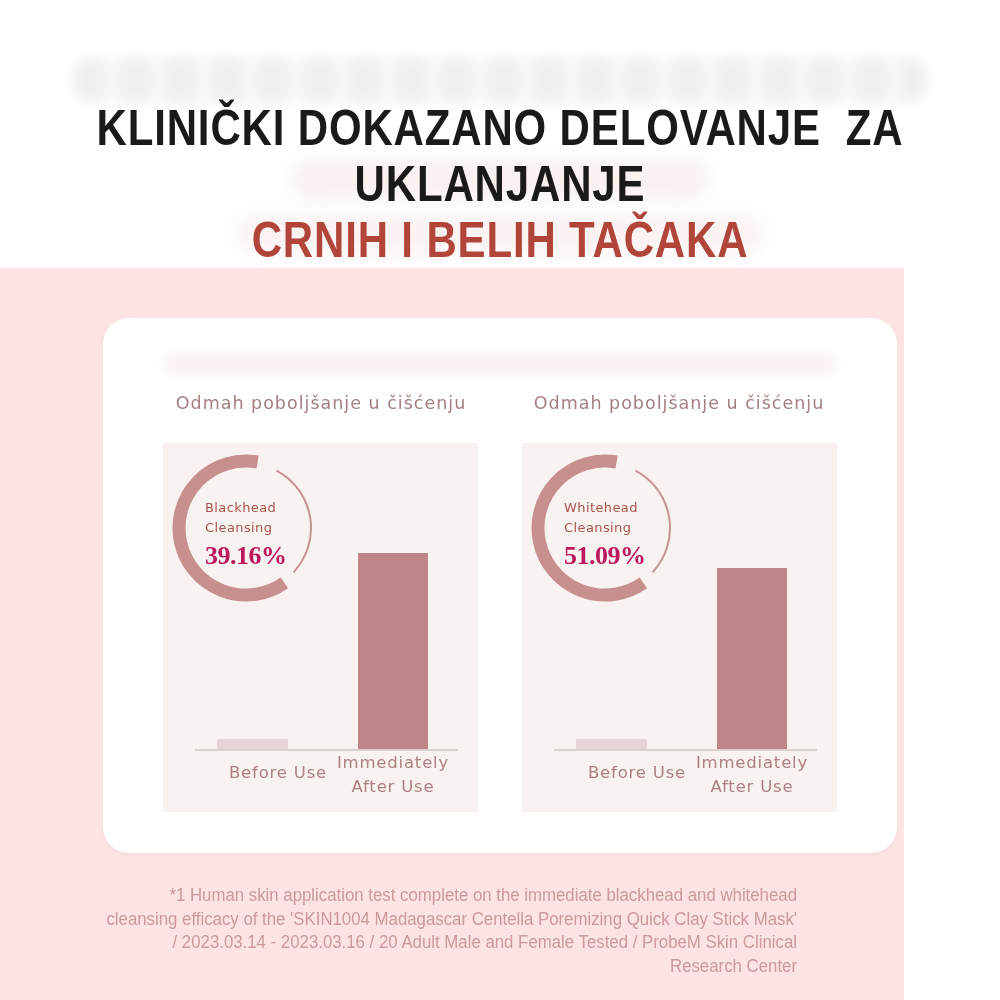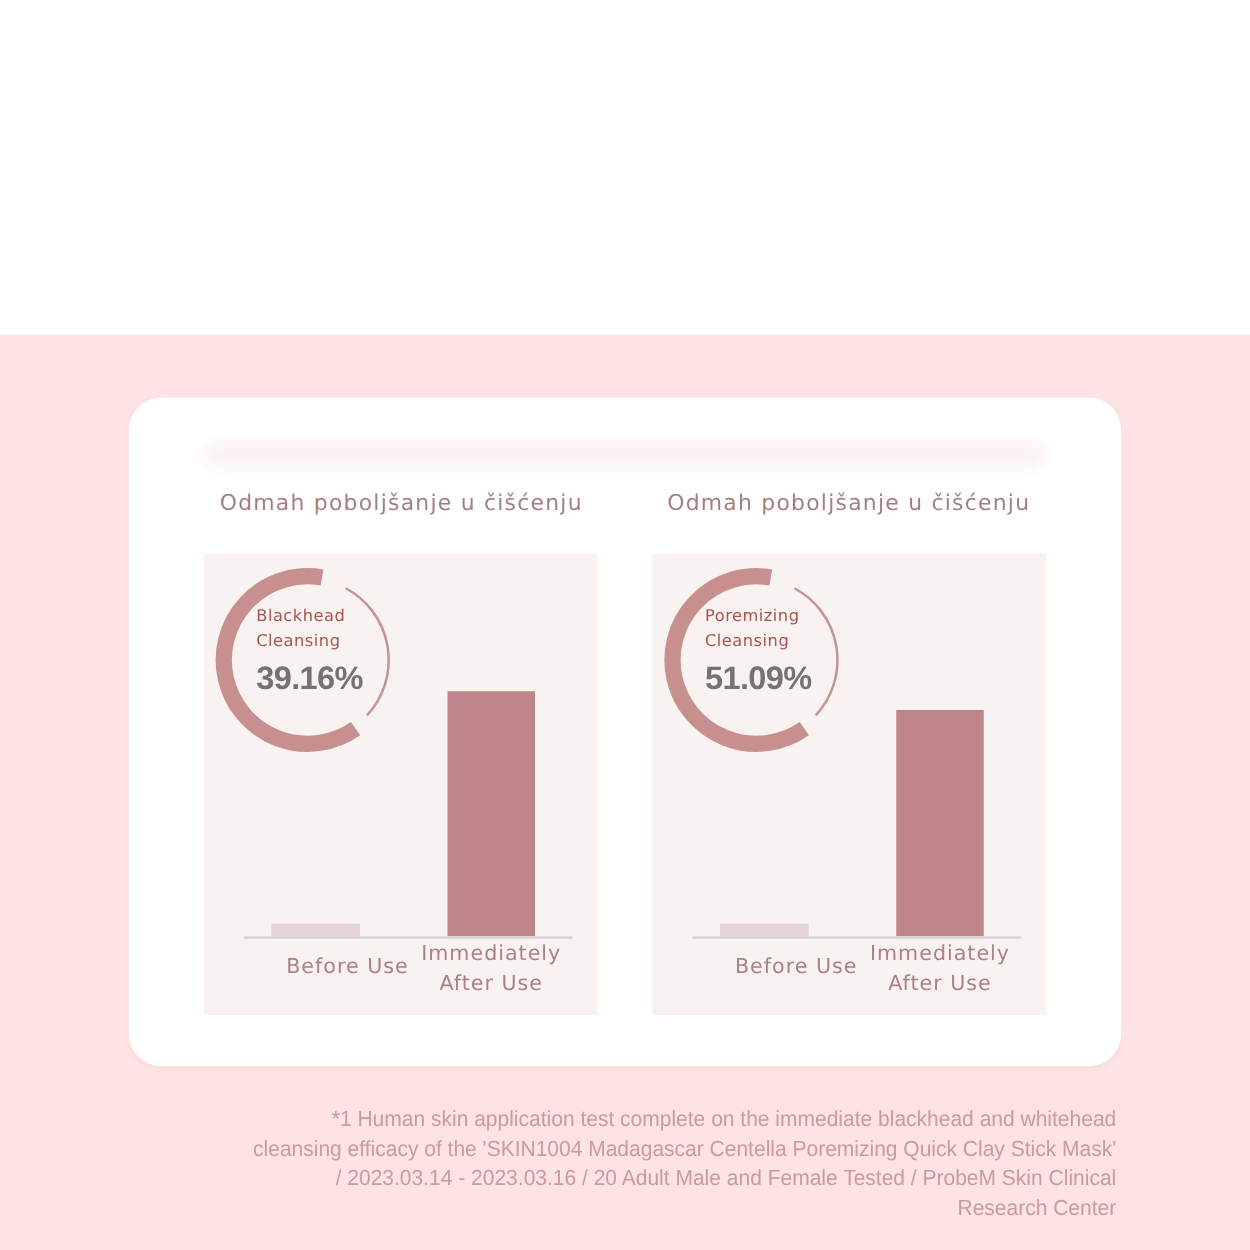--- a/index.html
+++ b/index.html
@@ -14,43 +14,43 @@
     background:repeating-linear-gradient(90deg,#e2e2e2 0 34px,#f6f6f6 34px 46px);}
   .ghost-mid{left:290px;right:290px;top:160px;height:38px;background:#f8ecec;filter:blur(10px);opacity:.8;}
   .ghost-low{left:235px;right:235px;top:214px;height:40px;background:#faf0ef;filter:blur(10px);opacity:.8;}
   .headline{position:absolute;left:0;right:0;top:100px;text-align:center;}
   .hdr-line{
     font-family:"Liberation Sans",sans-serif;font-weight:700;font-size:50px;line-height:56px;
     color:#1a1a1a;transform:scaleX(.84);letter-spacing:1px;white-space:pre;
   }
   .hdr-line.red{color:#b2453a;}
   
-  .pink-section{position:absolute;left:0;top:268px;width:1000px;height:732px;background:#fde3e3;}
+  .pink-section{position:absolute;left:0;top:268px;width:904px;height:732px;background:#fde3e3;}
   .card{
     position:absolute;left:103px;top:50px;width:794px;height:535px;
     background:#ffffff;border-radius:26px;box-shadow:0 2px 6px rgba(0,0,0,0.03);
   }
   .ghost-card{position:absolute;top:36px;left:60px;width:674px;height:20px;background:#f7e9e6;
     filter:blur(6px);opacity:.6;border-radius:10px;}
   .chart-title{
     position:absolute;top:70px;width:340px;text-align:center;white-space:nowrap;
     color:#a57f7f;font-size:17.5px;line-height:30px;letter-spacing:1px;
   }
   .chart-title.left{left:48px;}
   .chart-title.right{left:406px;}
   .panel{
     position:absolute;top:125px;width:315px;height:369px;background:#f8f2f0;
   }
   .panel.left{left:60px;}
   .panel.right{left:419px;}
   .donut{position:absolute;left:8px;top:10px;width:150px;height:150px;}
-  .gauge-text{position:absolute;left:42px;top:41px;color:#a8554e;}
+  .gauge-text{position:absolute;left:42px;top:55px;color:#a8554e;}
   .gauge-line{font-size:13px;line-height:20px;letter-spacing:.4px;}
-  .gauge-num{font-size:26px;font-weight:700;color:#737373;letter-spacing:-.5px;margin-top:3px;
-    font-family:Liberation Sans, sans-serif;}
+  .gauge-num{font-size:26px;font-weight:700;color:#be185d;letter-spacing:-.5px;margin-top:3px;
+    font-family:Liberation Serif, serif;}
   .baseline{position:absolute;left:32px;width:263px;top:306px;height:2px;background:#d9d2cf;}
   .bar{position:absolute;}
   .bar-before{left:54px;width:71px;top:296px;height:10px;background:#e6d4d7;}
   .bar-after{left:195px;width:70px;background:#bf8689;}
   .panel.left  .bar-after{top:110px;height:196px;}
   .panel.right .bar-after{top:125px;height:181px;}
   .xlabel{position:absolute;color:#ad8181;text-align:center;font-size:16.5px;
     letter-spacing:.8px;line-height:24px;}
   .xl-before{left:14px;width:150px;top:318px;text-align:right;}
   .xl-after{left:155px;width:150px;top:308px;}
@@ -60,20 +60,30 @@
     color:#cc9a9a;font-size:17.5px;line-height:23.5px;
     font-family:"Liberation Sans",sans-serif;
     transform:scaleX(.96);transform-origin:right top;
   }
 </style>
 </head>
 <body>
 
 <div class="screen">
 
+  <div class="top-section">
+    <div class="ghost ghost-top"></div>
+    <div class="ghost ghost-mid"></div>
+    <div class="ghost ghost-low"></div>
+    <div class="headline">
+      <div class="hdr-line">KLINIČKI DOKAZANO DELOVANJE  ZA</div>
+      <div class="hdr-line">UKLANJANJE</div>
+      <div class="hdr-line red">CRNIH I BELIH TAČAKA</div>
+    </div>
+  </div>
 
   <div class="pink-section">
     <div class="card">
       <div class="ghost ghost-card"></div>
 
       <div class="chart-title left">
         <div>Odmah poboljšanje u čišćenju</div>
       </div>
       <div class="chart-title right">
         <div>Odmah poboljšanje u čišćenju</div>
@@ -98,21 +108,21 @@
           <div>After Use</div>
         </div>
       </div>
 
       <div class="panel right">
         <svg class="donut" viewBox="0 0 150 150" width="150" height="150">
           <path d="M 105.52 17.61 A 65 65 0 0 1 122.54 119.33" fill="none" stroke="#c49494" stroke-width="2"></path>
           <path d="M 86.63 9.02 A 67 67 0 1 0 113.43 129.88" fill="none" stroke="#c88f8f" stroke-width="13"></path>
         </svg>
         <div class="gauge-text">
-          <div class="gauge-line">Poremizing</div>
+          <div class="gauge-line">Whitehead</div>
           <div class="gauge-line">Cleansing</div>
           <div class="gauge-num">51.09%</div>
         </div>
         <div class="bar bar-before"></div>
         <div class="bar bar-after"></div>
         <div class="baseline"></div>
         <div class="xlabel xl-before">Before Use</div>
         <div class="xlabel xl-after">
           <div>Immediately</div>
           <div>After Use</div>

